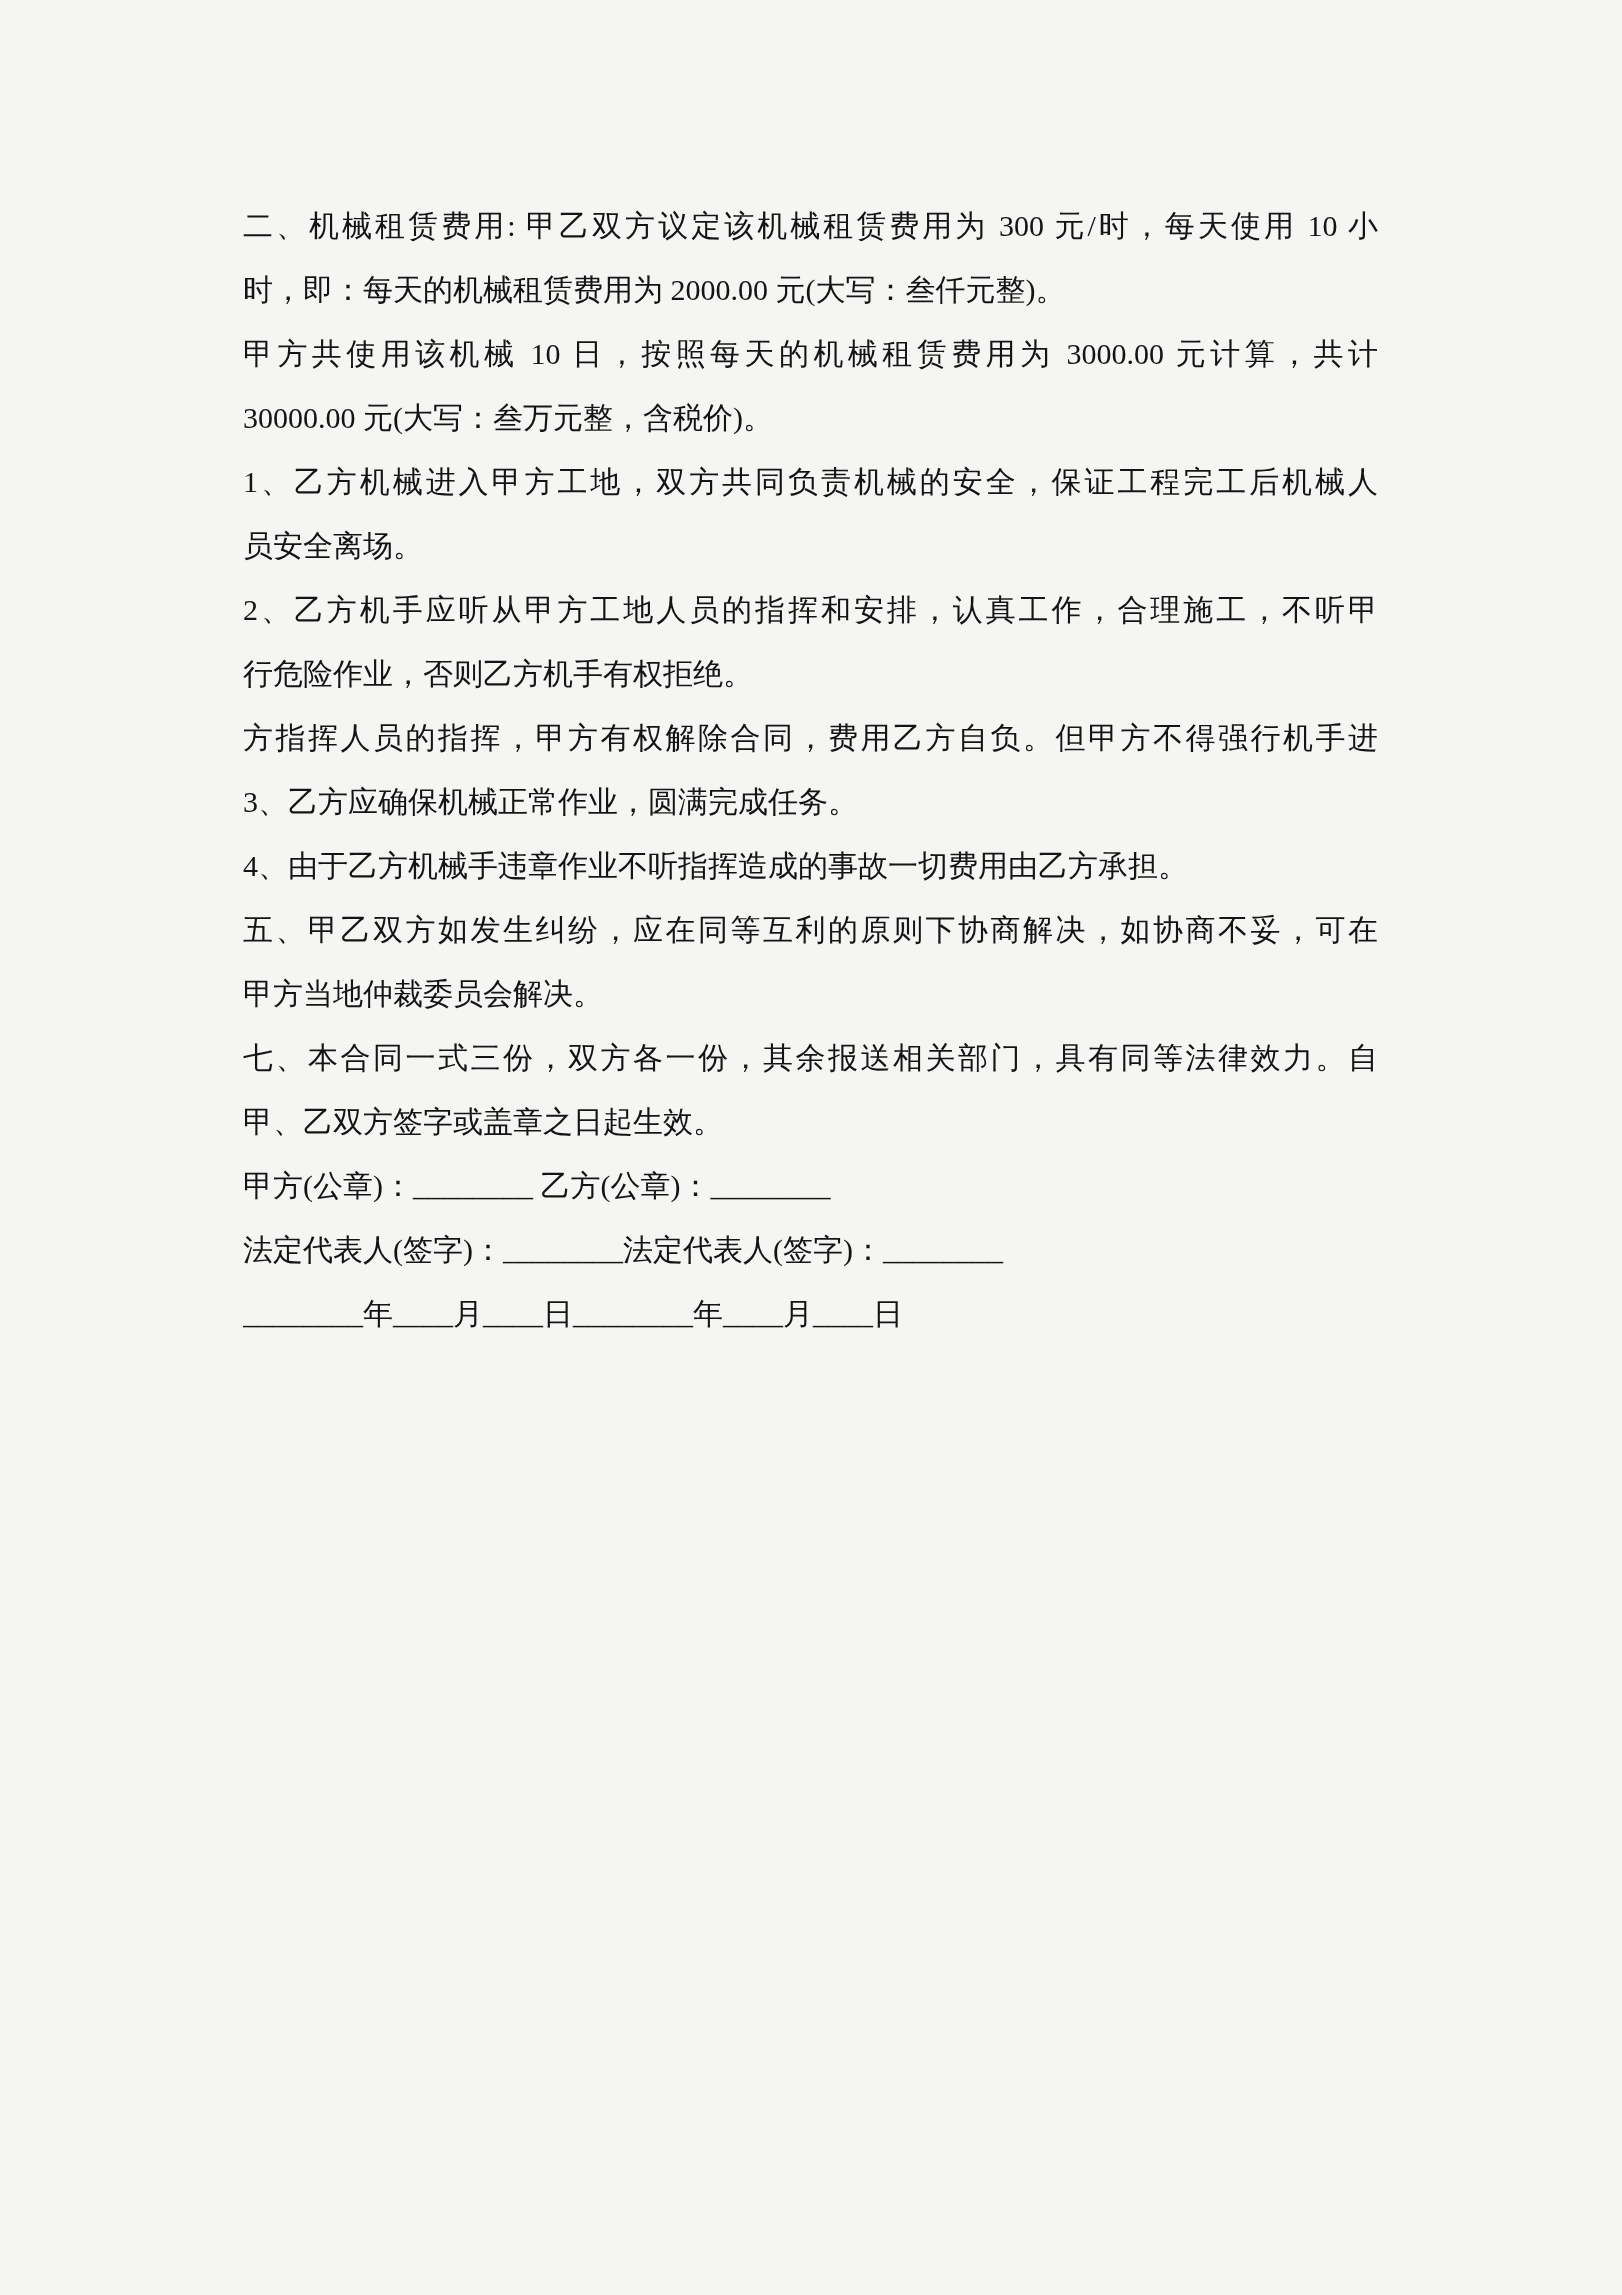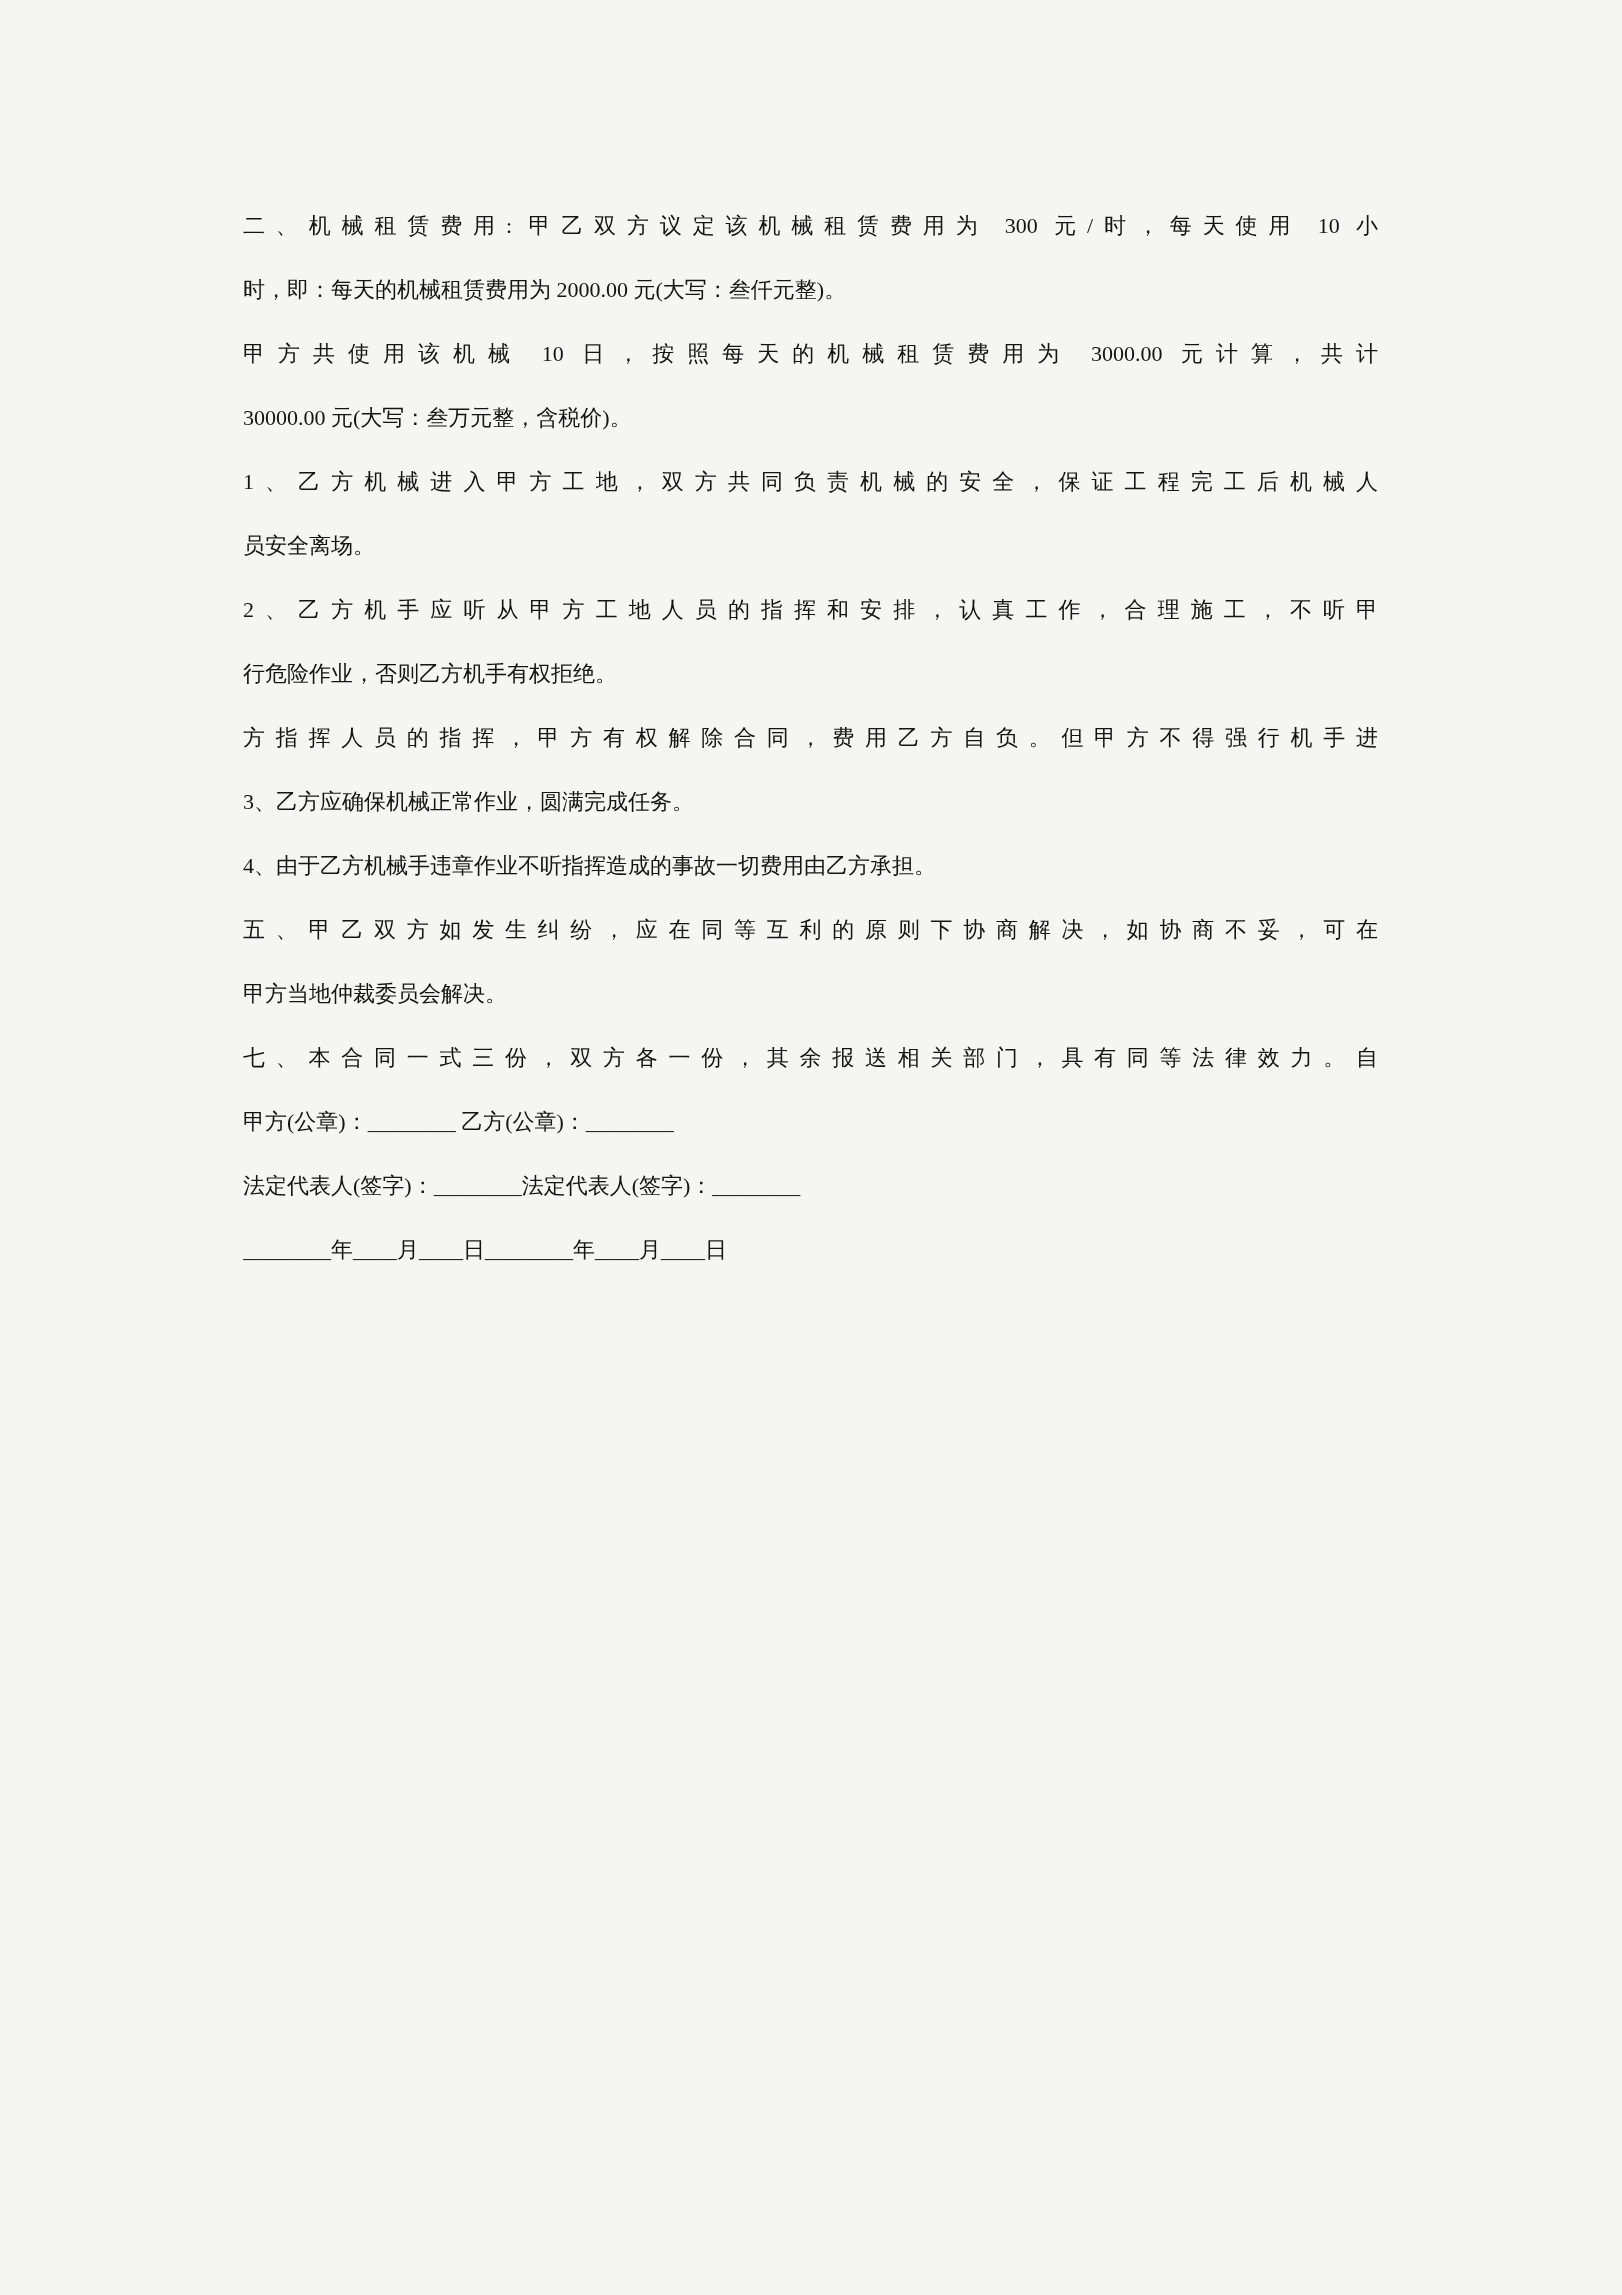--- a/index.html
+++ b/index.html
@@ -14,21 +14,21 @@
     background: #f5f5f4;
     font-family: "Liberation Serif", "DejaVu Serif", serif;
     color: #141414;
     overflow: hidden;
   }
   .content {
     position: absolute;
     left: 243px;
     top: 194px;
     width: 1135px;
-    font-size: 22px;
+    font-size: 30px;
     line-height: 64px;
   }
   .line {
     height: 64px;
     overflow: hidden;
     white-space: pre-wrap;
     text-align: left;
   }
   .line.fill {
     text-align: justify;
@@ -47,18 +47,19 @@
     <div class="line fill">1、乙方机械进入甲方工地，双方共同负责机械的安全，保证工程完工后机械人</div>
     <div class="line">员安全离场。</div>
     <div class="line fill">2、乙方机手应听从甲方工地人员的指挥和安排，认真工作，合理施工，不听甲</div>
     <div class="line">行危险作业，否则乙方机手有权拒绝。</div>
     <div class="line fill">方指挥人员的指挥，甲方有权解除合同，费用乙方自负。但甲方不得强行机手进</div>
     <div class="line">3、乙方应确保机械正常作业，圆满完成任务。</div>
     <div class="line">4、由于乙方机械手违章作业不听指挥造成的事故一切费用由乙方承担。</div>
     <div class="line fill">五、甲乙双方如发生纠纷，应在同等互利的原则下协商解决，如协商不妥，可在</div>
     <div class="line">甲方当地仲裁委员会解决。</div>
     <div class="line fill">七、本合同一式三份，双方各一份，其余报送相关部门，具有同等法律效力。自</div>
+    <div class="line">甲、乙双方签字或盖章之日起生效。</div>
     <div class="line">甲方(公章)：________ 乙方(公章)：________</div>
     <div class="line">法定代表人(签字)：________法定代表人(签字)：________</div>
     <div class="line">________年____月____日________年____月____日</div>
   </div>
 </div>
 
 
 </body></html>

